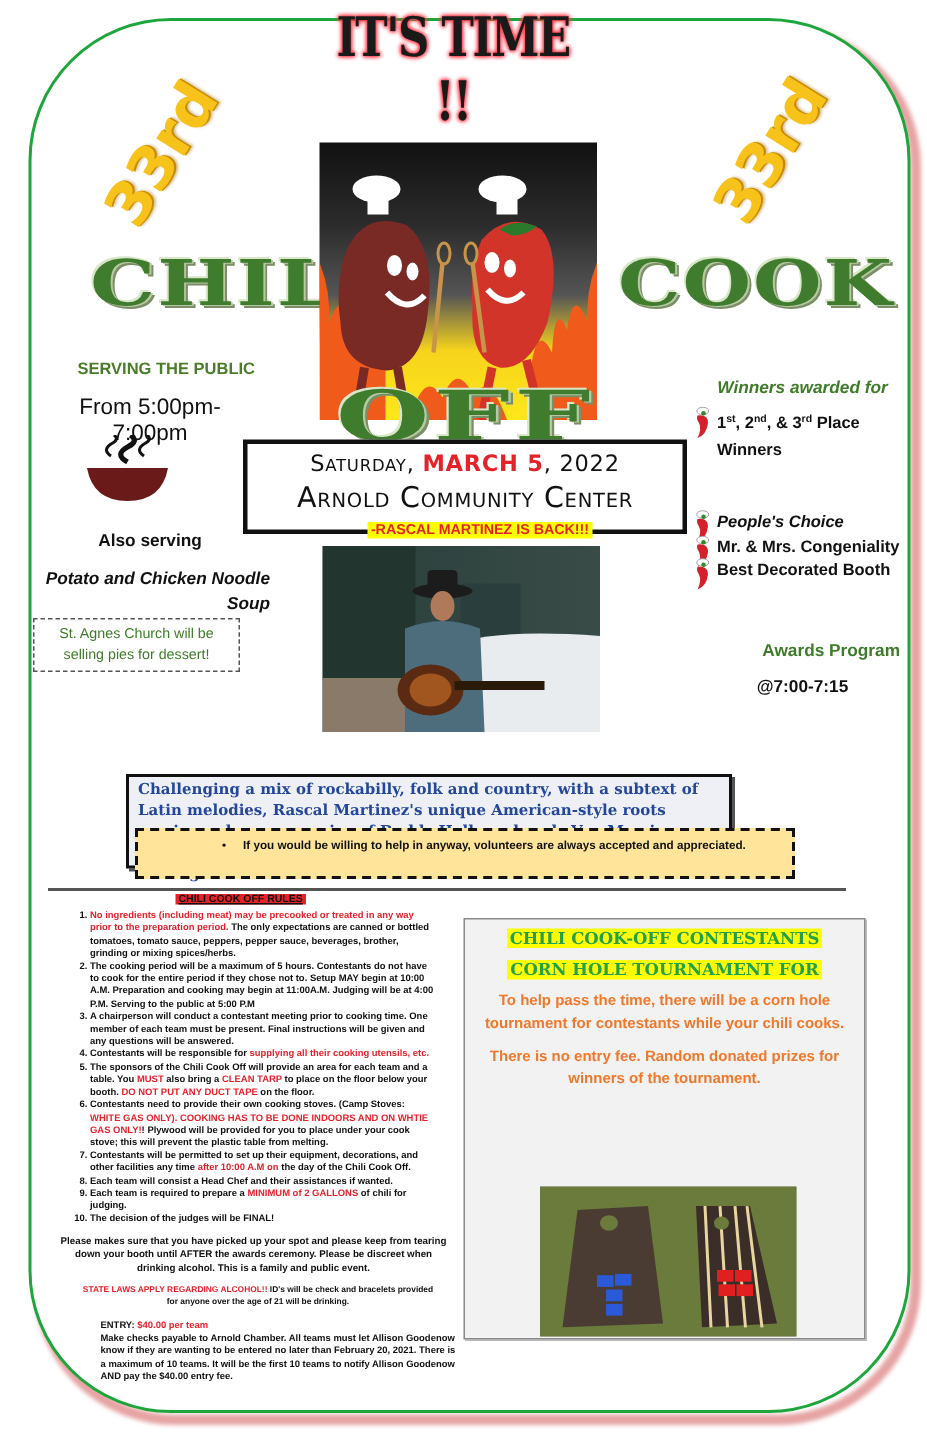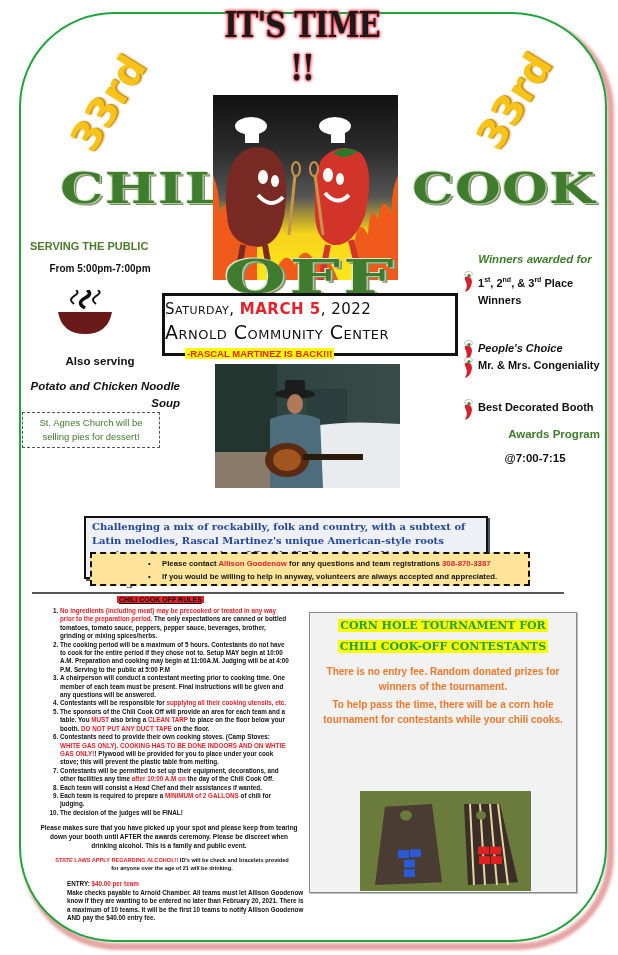--- a/index.html
+++ b/index.html
@@ -39,33 +39,33 @@
   .chili { left: 60px; top: 164px; transform: scaleX(1.3); transform-origin: left; }
   .cook { left: 412px; top: 164px; transform: scaleX(1.25); transform-origin: left; }
   .off { left: 224px; top: 250px; font-size: 46px; transform: scaleX(1.55); transform-origin: left; letter-spacing: 2px; }
 
   .art {
     left: 213px; top: 95px; width: 185px; height: 185px; overflow: hidden;
     background: linear-gradient(180deg, #111 0%, #2c2c2c 30%, #555 55%, #f6d31c 75%, #ffe71a 100%);
   }
   .art svg { width: 100%; height: 100%; display: block; }
 
-  .serving-title { left: 30px; top: 240px; width: 140px; text-align: left; color: #4a7c2a; font-weight: bold; font-size: 11px; }
-  .serving-hours { left: 30px; top: 263px; width: 140px; text-align: center; color: #111; font-weight: bold; font-size: 10px; }
+  .serving-title { left: 30px; top: 240px; width: 140px; text-align: right; color: #4a7c2a; font-weight: bold; font-size: 11px; }
+  .serving-hours { left: 30px; top: 263px; width: 140px; text-align: center; color: #111; font-weight: normal; font-size: 15px; }
   .bowl { left: 56px; top: 290px; width: 58px; height: 46px; }
   .also-serving { left: 30px; top: 355px; width: 140px; text-align: center; font-weight: bold; font-size: 11.5px; }
   .soup { left: 18px; top: 378px; width: 162px; text-align: right; font-weight: bold; font-style: italic; font-size: 11.5px; line-height: 17px; }
   .pies {
     left: 22px; top: 412px; width: 138px; padding: 3px 4px; text-align: center;
     border: 1.3px dashed #555; color: #3f7c2a; font-size: 9.5px; line-height: 14px;
   }
 
   .date-box {
     left: 162px; top: 293px; width: 296px; height: 63px; border: 3px solid #111;
-    background: #fff; 
+    background: #fff; text-align: center;
   }
   .date-line { font-size: 15px; margin-top: 4px; letter-spacing: 0.5px; font-variant: small-caps; font-family: "DejaVu Sans", sans-serif; }
   .date-line .red { color: #e5222a; font-weight: bold; font-variant: normal; }
   .venue-line { font-size: 19px; margin-top: 3px; letter-spacing: 0.5px; font-variant: small-caps; font-family: "DejaVu Sans", sans-serif; }
   .rascal-back {
     display: inline-block; margin-top: 2px; background: #ffff00; color: #e5222a;
     font-weight: bold; font-size: 9.5px; padding: 0 2px; margin-left: 20px;
   }
 
   .photo {
@@ -223,36 +223,35 @@
   <span>People's Choice</span>
 </div>
 <div class="abs prize" style="top:357px;">
   <svg class="pep" viewBox="0 0 13 22">
       <ellipse cx="6.5" cy="3" rx="4" ry="2.5" fill="#fff" stroke="#999" stroke-width="0.6"></ellipse>
       <path d="M3 6 Q10 5 10 11 Q9 19 3 21 Q6 15 4 11 Q2 8 3 6Z" fill="#d3202a"></path>
       <circle cx="7" cy="4.5" r="1.5" fill="#2b8a2b"></circle>
     </svg>
   <span>Mr. &amp; Mrs. Congeniality</span>
 </div>
-<div class="abs prize" style="top:399px;">
+<div class="abs prize" style="top:372px;">
   <svg class="pep" viewBox="0 0 13 22">
       <ellipse cx="6.5" cy="3" rx="4" ry="2.5" fill="#fff" stroke="#999" stroke-width="0.6"></ellipse>
       <path d="M3 6 Q10 5 10 11 Q9 19 3 21 Q6 15 4 11 Q2 8 3 6Z" fill="#d3202a"></path>
       <circle cx="7" cy="4.5" r="1.5" fill="#2b8a2b"></circle>
     </svg>
   <span>Best Decorated Booth</span>
 </div>
 
 <div class="abs awards-title">Awards Program</div>
 <div class="abs awards-time">@7:00-7:15</div>
 
 <div class="abs bio">Challenging a mix of rockabilly, folk and country, with a subtext of Latin melodies, Rascal Martinez's unique American-style roots music awakens memories of Buddy Holly and early Van Morrison with accessible and heartfelt originals, as well as an impressive catalogue of covers and standards.</div>
 
 <ul class="abs contact">
-  <li><span class="b">Please contact </span><span class="red">Allison Goodenow</span><span class="b"> for any questions and team registrations </span><span class="red">308-870-3387</span></li>
   <li class="b">If you would be willing to help in anyway, volunteers are always accepted and appreciated.</li>
 </ul>
 
 <div class="abs divider"></div>
 
 <div class="abs rules-title">CHILI COOK OFF RULES</div>
 <div class="abs rules">
   <ol>
     <li><span class="red">No ingredients (including meat) may be precooked or treated in any way prior to the preparation period.</span><span> The only expectations are canned or bottled tomatoes, tomato sauce, peppers, pepper sauce, beverages, brother, grinding or mixing spices/herbs.</span></li>
     <li><span>The cooking period will be a maximum of 5 hours. Contestants do not have to cook for the entire period if they chose not to.  Setup MAY begin at 10:00 A.M. Preparation and cooking may begin at 11:00A.M. Judging will be at 4:00 P.M. Serving to the public at 5:00 P.M</span></li>
@@ -268,25 +267,25 @@
 </div>
 <div class="abs rules-foot">Please makes sure that you have picked up your spot and please keep from tearing down your booth until AFTER the awards ceremony.  Please be discreet when drinking alcohol.  This is a family and public event.</div>
 <div class="abs law"><span class="red">STATE LAWS APPLY REGARDING ALCOHOL!!</span><span> ID's will be check and bracelets provided for anyone over the age of 21 will be drinking.</span></div>
 <div class="abs entry">
   <div><span>ENTRY: </span><span class="red">$40.00 per team</span></div>
   <div>Make checks payable to Arnold Chamber.  All teams must let Allison Goodenow know if they are wanting to be entered no later than February 20, 2021.  There is a maximum of 10 teams.  It will be the first 10 teams to notify Allison Goodenow AND pay the $40.00 entry fee.</div>
 </div>
 
 <div class="abs cornhole">
   <div class="ch-title">
+    <div><span>CHILI COOK-OFF CONTESTANTS</span></div>
     <div><span>CORN HOLE TOURNAMENT FOR</span></div>
-    <div><span>CHILI COOK-OFF CONTESTANTS</span></div>
   </div>
+  <p class="ch-text" style="margin-top:3px;">To help pass the time, there will be a corn hole tournament for contestants while your chili cooks.</p>
   <p class="ch-text" style="margin-top:7px;">There is no entry fee.  Random donated prizes for winners of the tournament.</p>
-  <p class="ch-text" style="margin-top:3px;">To help pass the time, there will be a corn hole tournament for contestants while your chili cooks.</p>
   <div class="ch-photo" style="top:178px; height:100px;">
     <svg viewBox="0 0 171 115" preserveAspectRatio="none">
       <rect width="171" height="115" fill="#6a7b3c"></rect>
       <polygon points="25,18 72,15 82,105 15,108" fill="#4a3c33"></polygon>
       <circle cx="46" cy="28" r="6" fill="#6a7b3c"></circle>
       <polygon points="104,15 140,15 158,105 108,108" fill="#3b2e28"></polygon>
       <line x1="110" y1="15" x2="114" y2="108" stroke="#e8d6a0" stroke-width="2"></line>
       <line x1="120" y1="15" x2="125" y2="108" stroke="#e8d6a0" stroke-width="2"></line>
       <line x1="130" y1="15" x2="137" y2="108" stroke="#e8d6a0" stroke-width="2"></line>
       <line x1="138" y1="15" x2="148" y2="108" stroke="#e8d6a0" stroke-width="2"></line>

